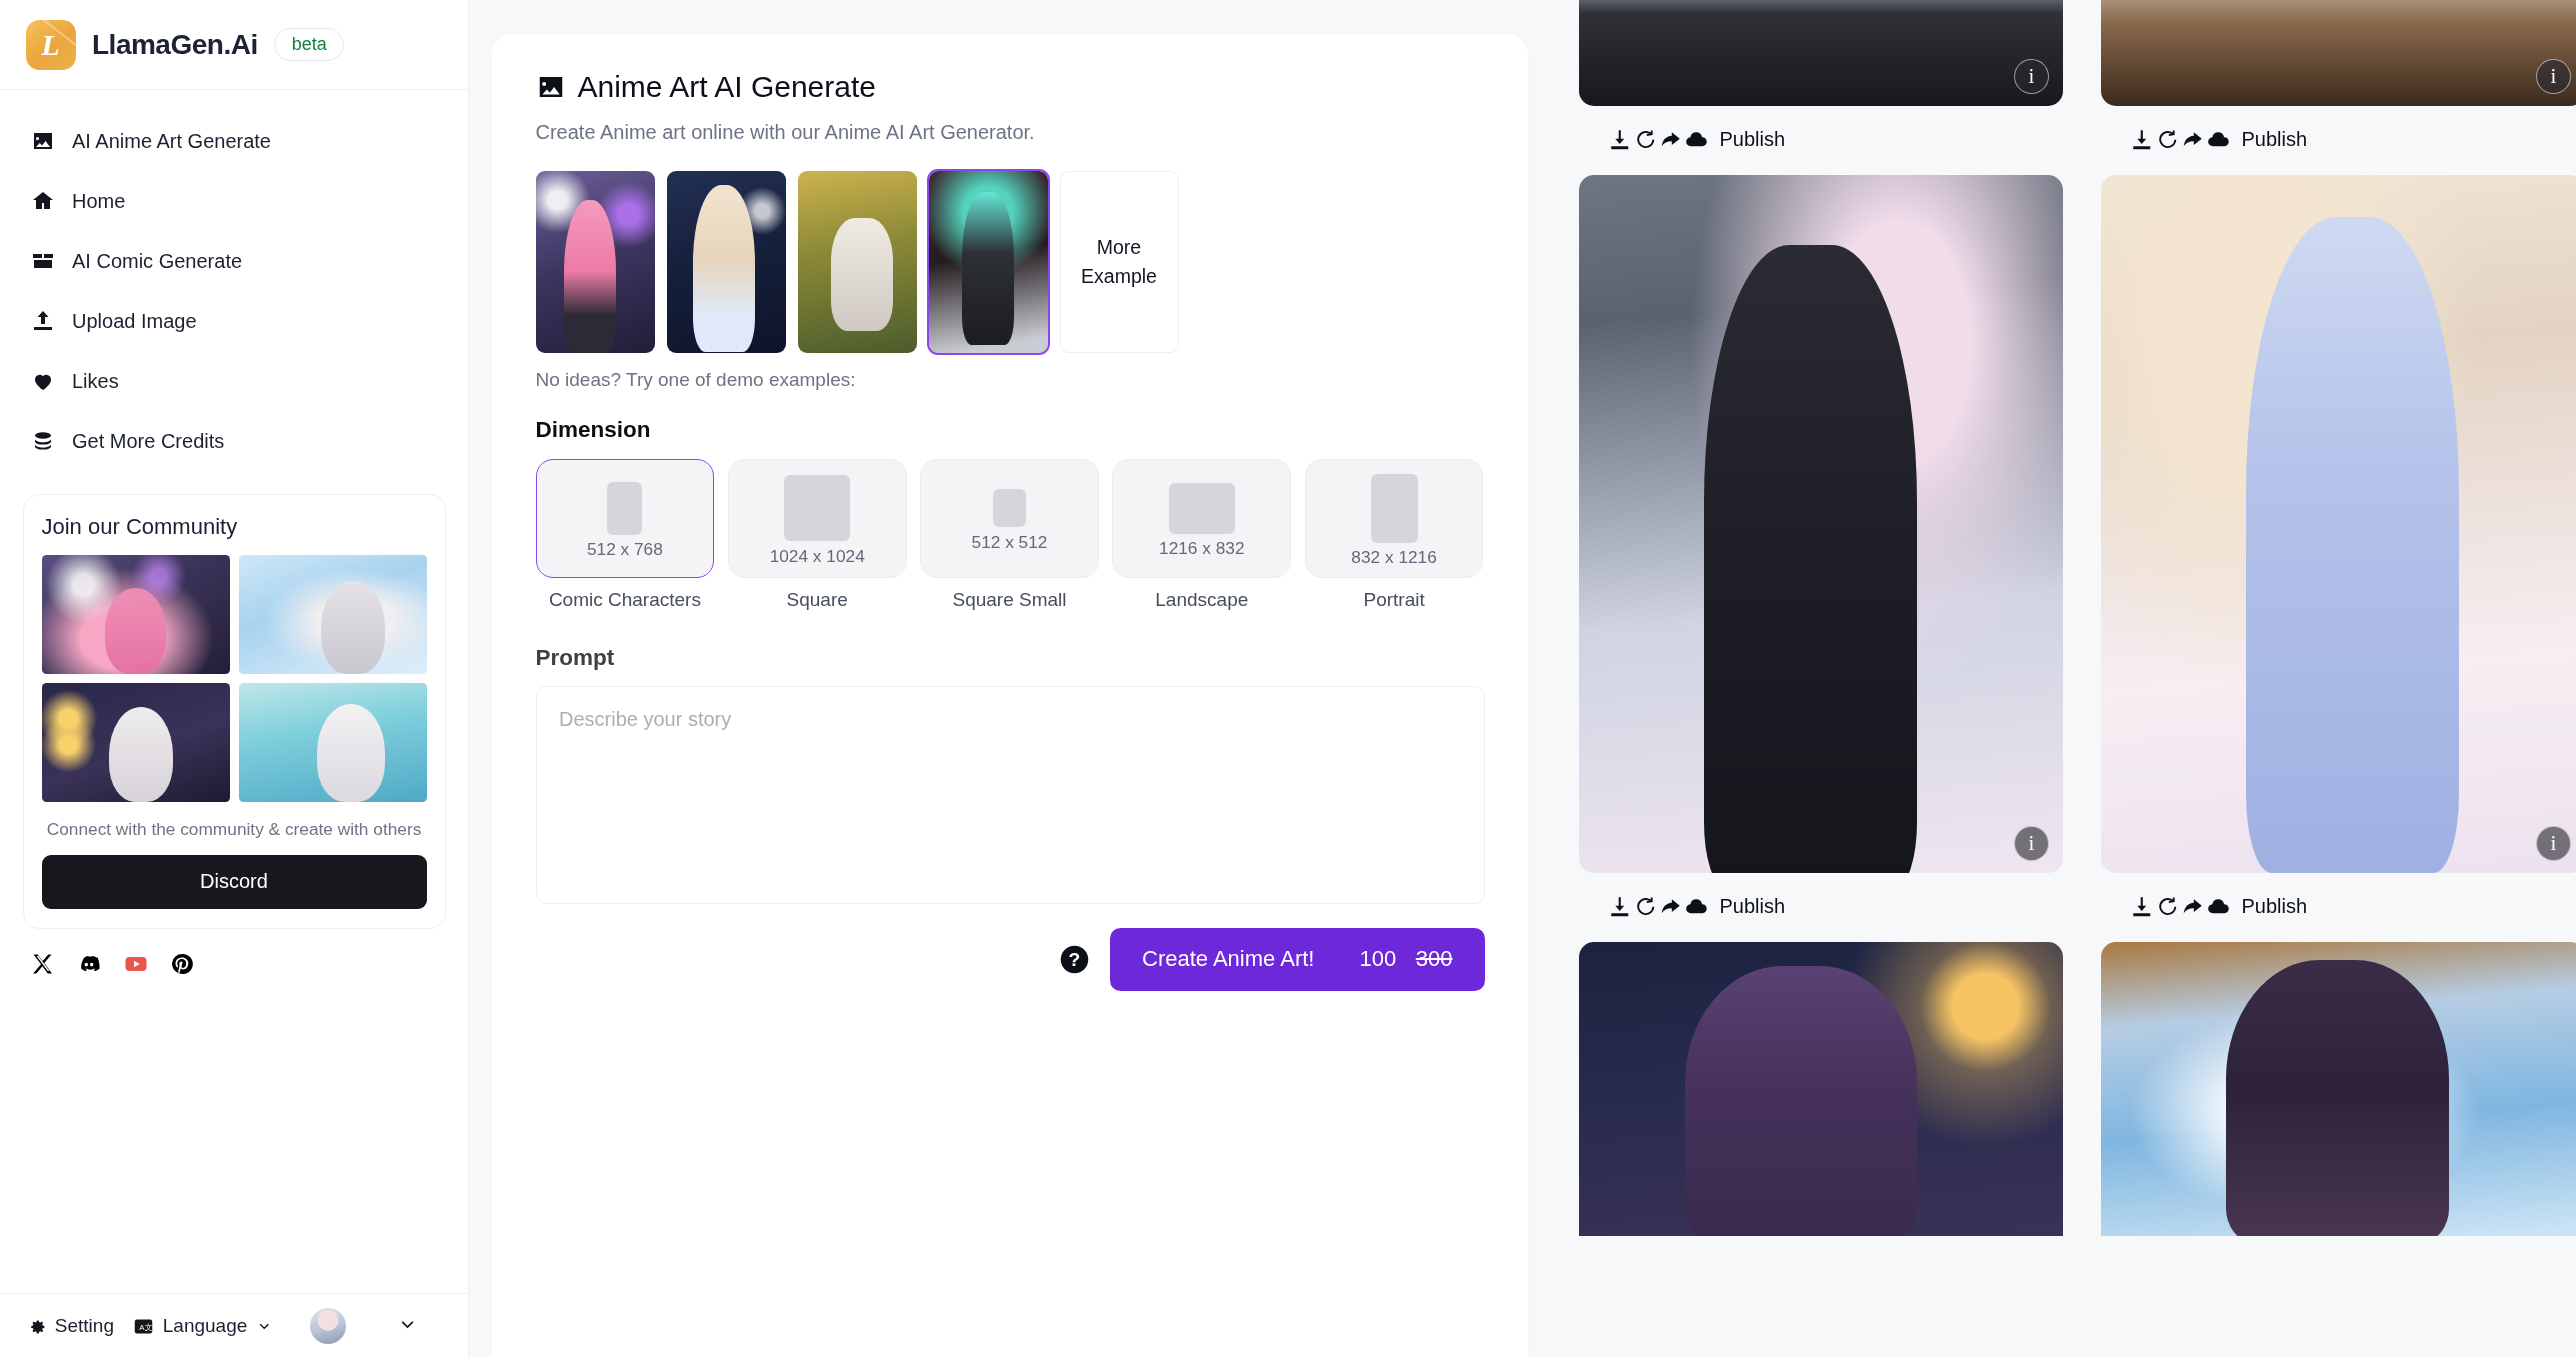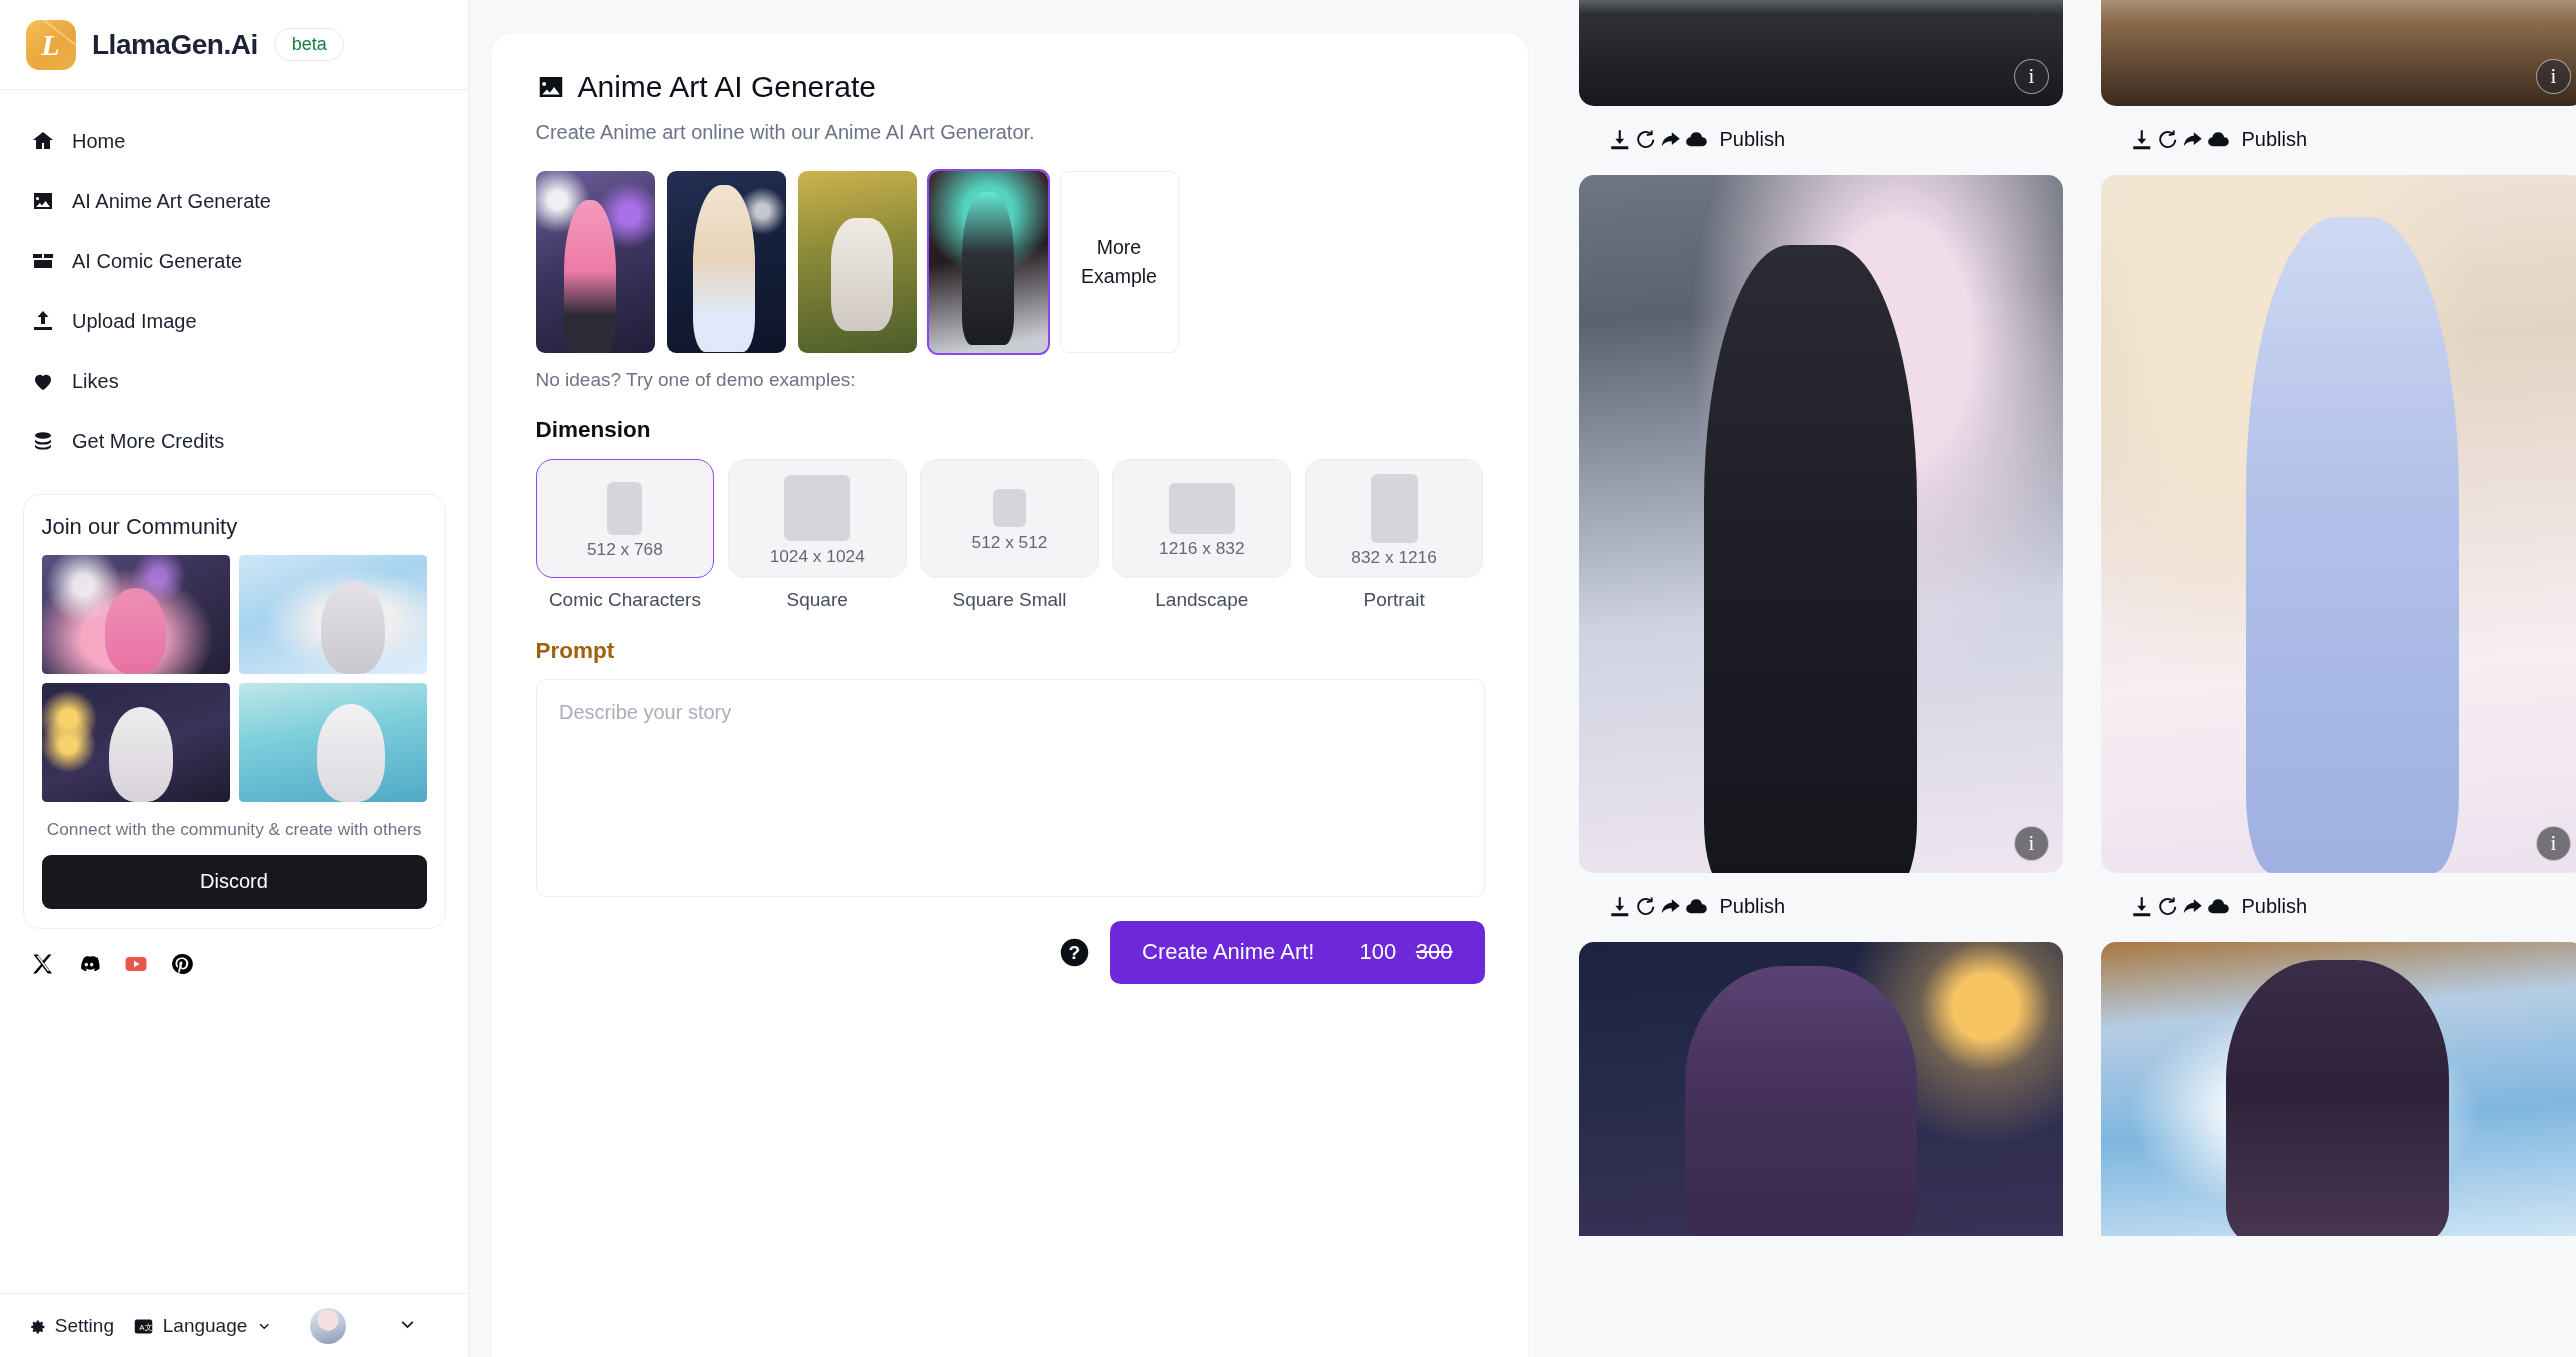--- a/index.html
+++ b/index.html
@@ -175,21 +175,21 @@
   .dim-box {
     height: 119px; border-radius: 17px; background: #f4f4f6; border: 1.5px solid #ececef;
     display: flex; flex-direction: column; align-items: center; justify-content: center;
     position: relative; gap: 4.5px; padding-top: 4.5px;
   }
   .dim.active .dim-box { border-color: #8b46f0; background: #f4f4f6; }
   .dim-shape { background: #d6d5dc; border-radius: 6px; }
   .dim-cap { font-size: 17.3px; color: #62697a; }
   .dim-name { margin-top: 10.5px; text-align: center; font-size: 19px; color: #464d5e; }
 
-  .prompt-label { margin-top: 27px; font-size: 22.5px; color: #a16207; }
+  .prompt-label { margin-top: 34px; font-size: 22.5px; color: #404040; }
   .prompt-box {
     margin-top: 15px; width: 949px; height: 218px;
     border: 1.5px solid #eceef1; border-radius: 10.5px;
     padding: 21px 22.5px; font-size: 20px; color: #0c0f17;
     font-family: inherit; resize: none; outline: none; background: #fff;
   }
   .prompt-box::placeholder { color: #a9aebb; }
 
   .action-row { display: flex; align-items: center; justify-content: flex-end; gap: 19.5px; margin-top: 21px; width: 949px; }
   .help-icon { width: 33px; height: 33px; cursor: pointer; }
@@ -262,32 +262,32 @@
       <div class="l-glyph">L</div>
     </div>
     <div class="brand-name">LlamaGen.Ai</div>
     <div class="beta-pill">beta</div>
   </div>
 
   <nav class="nav">
     <div class="nav-item">
       <span class="nav-ico">
         <svg viewBox="0 0 24 24">
-            <path d="M12 3 2 11h3v9h6v-6h2v6h6v-9h3L12 3z"></path>
-          </svg>
-      </span>
-      <span>Home</span>
+            <path d="M3 4h18v16H3V4zm3.5 4a1.6 1.6 0 1 0 0 3.2 1.6 1.6 0 0 0 0-3.2zM5 18h14l-4.5-6-3.5 4.5L8.8 14 5 18z"></path>
+          </svg>
+      </span>
+      <span>AI Anime Art Generate</span>
     </div>
     <div class="nav-item">
       <span class="nav-ico">
         <svg viewBox="0 0 24 24">
-            <path d="M3 4h18v16H3V4zm3.5 4a1.6 1.6 0 1 0 0 3.2 1.6 1.6 0 0 0 0-3.2zM5 18h14l-4.5-6-3.5 4.5L8.8 14 5 18z"></path>
-          </svg>
-      </span>
-      <span>AI Anime Art Generate</span>
+            <path d="M12 3 2 11h3v9h6v-6h2v6h6v-9h3L12 3z"></path>
+          </svg>
+      </span>
+      <span>Home</span>
     </div>
     <div class="nav-item">
       <span class="nav-ico">
         <svg viewBox="0 0 24 24">
             <path d="M2 5h9v4H2V5zm11 0h9v4h-9V5zM3 11h18v8H3v-8z"></path>
           </svg>
       </span>
       <span>AI Comic Generate</span>
     </div>
     <div class="nav-item">

